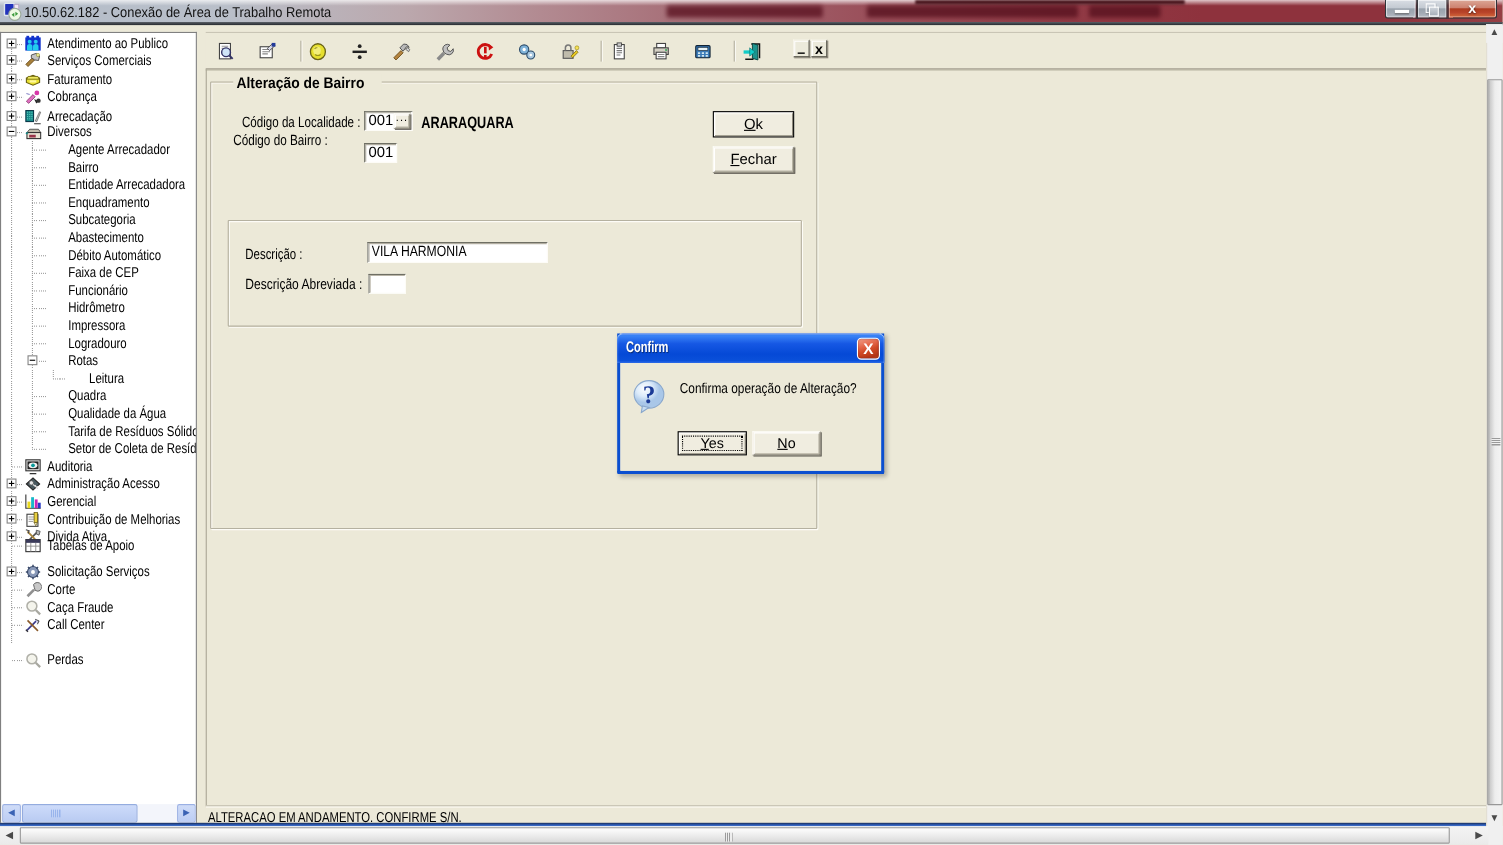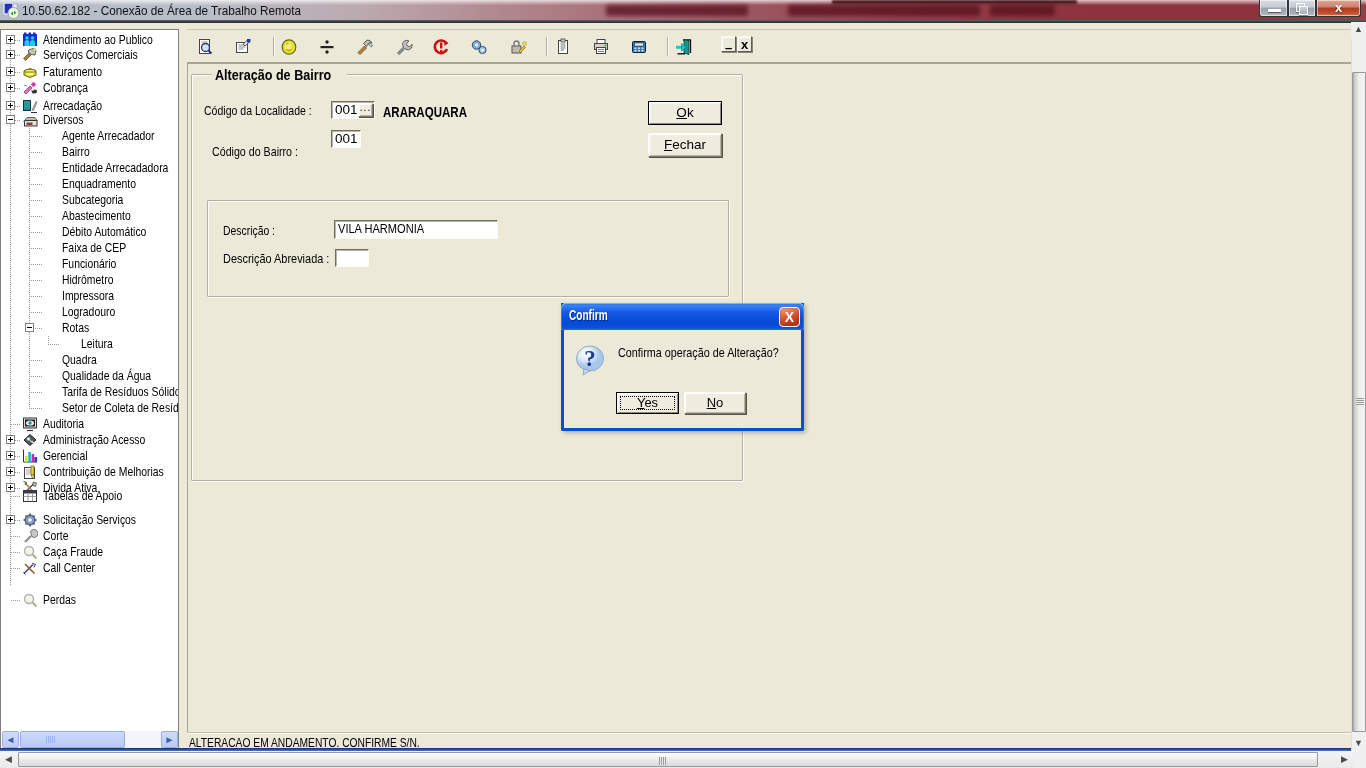--- a/index.html
+++ b/index.html
@@ -481,26 +481,26 @@
 <div class="xpbtn" style="left:0">◄</div>
 <div class="xpbtn" style="left:159px">►</div>
 <div class="thumb"></div>
       <div class="grip"></div>
 </div>
   </div>
 <div class="abs" id="panel"></div>
 <div class="abs gbox" style="left:191px;top:74px;width:552px;height:407px"></div>
 <div class="abs glabel" style="left:212px;top:67px"><span class="sx" style="transform:scaleX(.90)">Alteração de Bairro</span></div>
 
-<div class="flabel abs" style="left:204px;top:103px"><span class="sx" style="transform:scaleX(.78)">Código da Localidade :</span></div>
+<div class="flabel abs" style="left:220px;top:103px"><span class="sx" style="transform:scaleX(.78)">Código da Localidade :</span></div>
 <div class="finput abs" style="left:331px;top:101px;width:44px;height:18px">001</div>
 <div class="btn3d abs" style="left:358px;top:103px;width:15px;height:14px;font-size:10px;line-height:7px;letter-spacing:1px">...</div>
 <div class="flabel abs" style="left:383px;top:103px;font-weight:bold;font-size:15px"><span class="sx" style="transform:scaleX(.77)">ARARAQUARA</span></div>
 
-<div class="flabel abs" style="left:212px;top:144px"><span class="sx" style="transform:scaleX(.79)">Código do Bairro :</span></div>
+<div class="flabel abs" style="left:212px;top:120px"><span class="sx" style="transform:scaleX(.79)">Código do Bairro :</span></div>
 <div class="finput abs" style="left:331px;top:130px;width:30px;height:18px">001</div>
 
 <div class="btndef abs" style="left:648px;top:101px;width:74px;height:24px;line-height:21px"><span style="text-decoration:underline">O</span>k</div>
 <div class="btn3d abs" style="left:648px;top:133px;width:74px;height:24px;line-height:21px"><span style="text-decoration:underline">F</span>echar</div>
 
 <div class="abs gbox" style="left:207px;top:200px;width:522px;height:97px"></div>
 <div class="flabel abs" style="left:223px;top:223px"><span class="sx" style="transform:scaleX(.77)">Descrição :</span></div>
 <div class="finput abs" style="left:334px;top:220px;width:164px;height:19px"><span class="sx" style="transform:scaleX(.82)">VILA HARMONIA</span></div>
 <div class="flabel abs" style="left:223px;top:251px"><span class="sx" style="transform:scaleX(.81)">Descrição Abreviada :</span></div>
 <div class="finput abs" style="left:335px;top:249px;width:34px;height:18px"></div>

